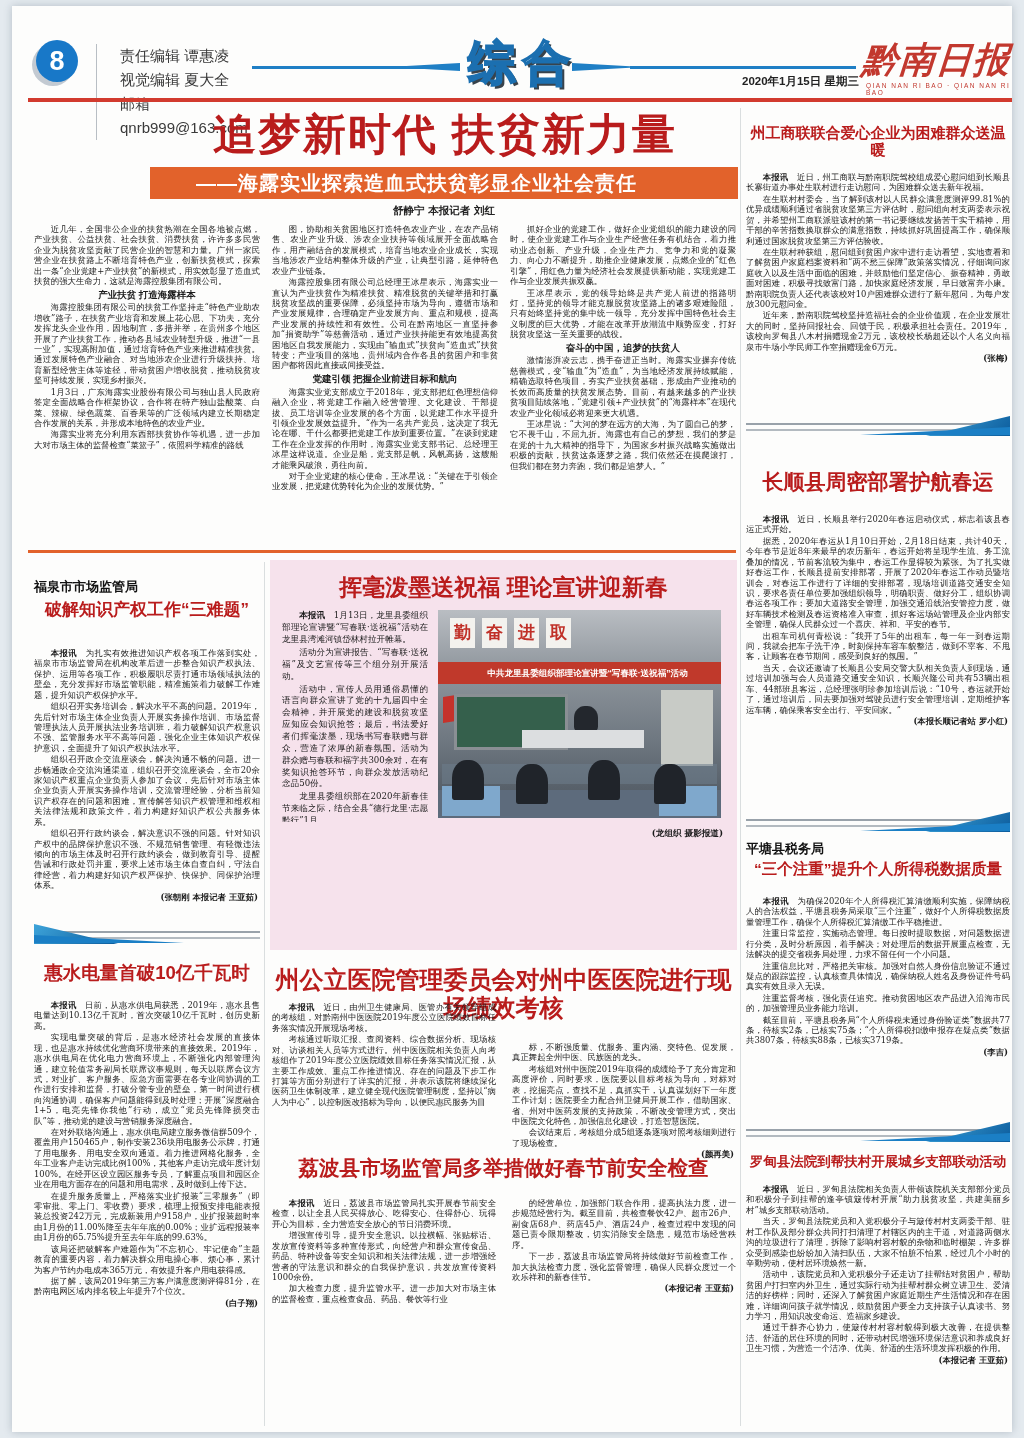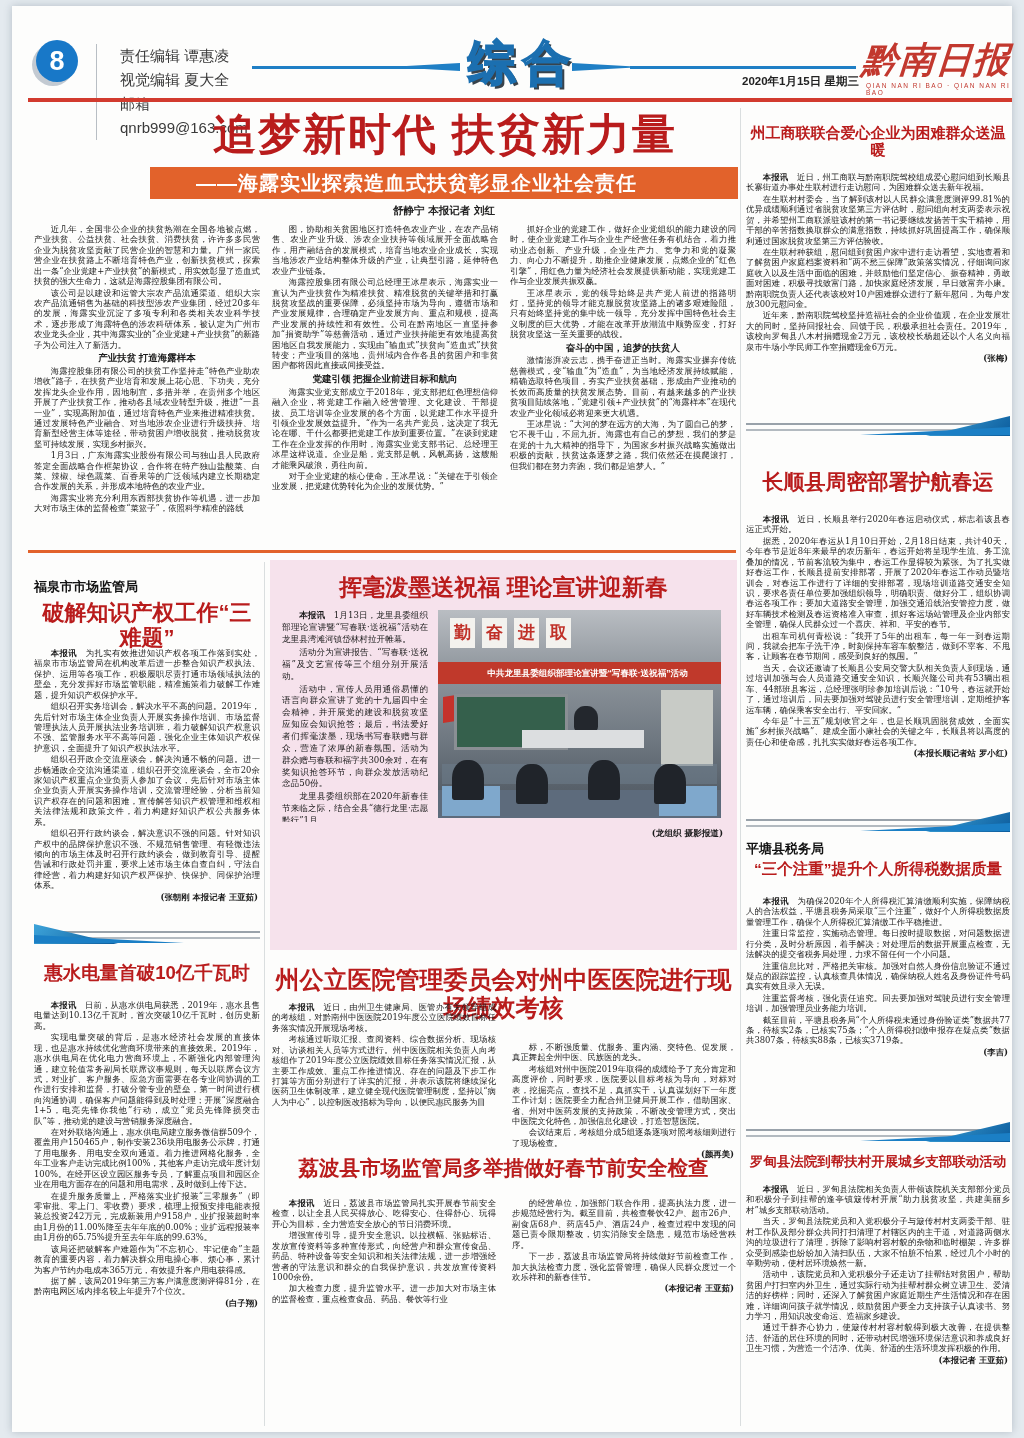--- a/index.html
+++ b/index.html
@@ -117,21 +117,20 @@
 <div class="abs red-rule"></div>
 
 <div class="abs headline lead-title">追梦新时代 扶贫新力量</div>
 <div class="abs lead-bar">
   <span>——海露实业探索造血式扶贫彰显企业社会责任</span>
 </div>
 <div class="abs lead-byline">舒静宁 本报记者 刘红</div>
 
 <div class="abs bodytext" style="left:34px;top:224px;width:226px;height:320px;">
     <p>近几年，全国非公企业的扶贫热潮在全国各地被点燃，产业扶贫、公益扶贫、社会扶贫、消费扶贫，许许多多民营企业为脱贫攻坚贡献了民营企业的智慧和力量。广州一家民营企业在扶贫路上不断培育特色产业，创新扶贫模式，探索出一条“企业党建+产业扶贫”的新模式，用实效彰显了造血式扶贫的强大生命力，这就是海露控股集团有限公司。</p>
-    <p>该公司是以建设和运管大宗农产品流通渠道、组织大宗农产品流通销售为基础的科技型涉农产业集团，经过20多年的发展，海露实业沉淀了多项专利和各类相关农业科学技术，逐步形成了海露特色的涉农科研体系，被认定为广州市农业龙头企业，其中海露实业的“企业党建+产业扶贫”的新路子为公司注入了新活力。</p>
     <p class="subhead">产业扶贫 打造海露样本</p>
     <p>海露控股集团有限公司的扶贫工作坚持走“特色产业助农增收”路子，在扶贫产业培育和发展上花心思、下功夫，充分发挥龙头企业作用，因地制宜，多措并举，在贵州多个地区开展了产业扶贫工作，推动各县域农业转型升级，推进“一县一业”，实现高附加值，通过培育特色产业来推进精准扶贫。通过发展特色产业融合、对当地涉农企业进行升级扶持、培育新型经营主体等途径，带动贫困户增收脱贫，推动脱贫攻坚可持续发展，实现乡村振兴。</p>
     <p>1月3日，广东海露实业股份有限公司与独山县人民政府签定全面战略合作框架协议，合作将在特产独山盐酸菜、白菜、辣椒、绿色蔬菜、百香果等的广泛领域内建立长期稳定合作发展的关系，并形成本地特色的农业产业。</p>
     <p>海露实业将充分利用东西部扶贫协作等机遇，进一步加大对市场主体的监督检查“菜篮子”，依照科学精准的路线</p>
   </div>
 <div class="abs bodytext" style="left:272px;top:224px;width:226px;height:320px;">
     <p>图，协助相关贫困地区打造特色农业产业，在农产品销售、农业产业升级、涉农企业扶持等领域展开全面战略合作，用产融结合的发展模式，培育当地农业企业成长，实现当地涉农产业结构整体升级的产业，让典型引路，延伸特色农业产业链条。</p>
     <p>海露控股集团有限公司总经理王冰星表示，海露实业一直认为产业扶贫作为精准扶贫、精准脱贫的关键举措和打赢脱贫攻坚战的重要保障，必须坚持市场为导向，遵循市场和产业发展规律，合理确定产业发展方向、重点和规模，提高产业发展的持续性和有效性。公司在黔南地区一直坚持参加“捐资助学”等慈善活动，通过产业扶持能更有效地提高贫困地区自我发展能力，实现由“输血式”扶贫向“造血式”扶贫转变；产业项目的落地，贵州域内合作各县的贫困户和非贫困户都将因此直接或间接受益。</p>
     <p class="subhead">党建引领 把握企业前进目标和航向</p>
     <p>海露实业党支部成立于2018年，党支部把红色理想信仰融入企业，将党建工作融入经营管理、文化建设、干部提拔、员工培训等企业发展的各个方面，以党建工作水平提升引领企业发展效益提升。“作为一名共产党员，这决定了我无论在哪、干什么都要把党建工作放到重要位置。”在谈到党建工作在企业发挥的作用时，海露实业党支部书记、总经理王冰星这样说道。企业是船，党支部是帆，风帆高扬，这艘船才能乘风破浪，勇往向前。</p>
@@ -144,21 +143,21 @@
     <p>激情澎湃凌云志，携手奋进正当时。海露实业摒弃传统慈善模式，变“输血”为“造血”，为当地经济发展持续赋能，精确选取特色项目，夯实产业扶贫基础，形成由产业推动的长效而高质量的扶贫发展态势。目前，有越来越多的产业扶贫项目陆续落地，“党建引领+产业扶贫”的“海露样本”在现代农业产业化领域必将迎来更大机遇。</p>
     <p>王冰星说：“大河的梦在远方的大海，为了圆自己的梦，它不畏千山，不屈九折。海露也有自己的梦想，我们的梦是在党的十九大精神的指导下，为国家乡村振兴战略实施做出积极的贡献，扶贫这条逐梦之路，我们依然还在摸爬滚打，但我们都在努力奔跑，我们都是追梦人。”</p>
   </div>
 
 <div class="abs orange-rule"></div>
 
 <div class="abs vrule" style="left:740px;top:108px;height:1318px;"></div>
 <div class="abs vrule" style="left:264px;top:562px;height:864px;"></div>
 
 <div class="abs kicker" style="left:34px;top:578px;font-size:13px;">福泉市市场监管局</div>
-<div class="abs headline" style="left:34px;top:600px;width:226px;font-size:22px;">破解知识产权工作“三难题”</div>
+<div class="abs headline" style="left:34px;top:600px;width:226px;font-size:17px;">破解知识产权工作“三难题”</div>
 <div class="abs bodytext" style="left:34px;top:648px;width:226px;height:268px;">
     <p><b>本报讯</b>　为扎实有效推进知识产权各项工作落到实处，福泉市市场监管局在机构改革后进一步整合知识产权执法、保护、运用等各项工作，积极履职尽责打通市场领域执法的壁垒，充分发挥好市场监管职能，精准施策着力破解工作难题，提升知识产权保护水平。</p>
     <p>组织召开实务培训会，解决水平不高的问题。2019年，先后针对市场主体企业负责人开展实务操作培训、市场监督管理执法人员开展执法业务培训班，着力破解知识产权意识不强、监管服务水平不高等问题，强化企业主体知识产权保护意识，全面提升了知识产权执法水平。</p>
     <p>组织召开政企交流座谈会，解决沟通不畅的问题。进一步畅通政企交流沟通渠道，组织召开交流座谈会，全市20余家知识产权重点企业负责人参加了会议，先后针对市场主体企业负责人开展实务操作培训，交流管理经验，分析当前知识产权存在的问题和困难，宣传解答知识产权管理和维权相关法律法规和政策文件，着力构建好知识产权公共服务体系。</p>
     <p>组织召开行政约谈会，解决意识不强的问题。针对知识产权中的品牌保护意识不强、不规范销售管理、有轻微违法倾向的市场主体及时召开行政约谈会，做到教育引导、提醒告诫和行政处罚并重，要求上述市场主体自查自纠，守法自律经营，着力构建好知识产权严保护、快保护、同保护治理体系。</p>
     <p class="byline-inline">(张朝刚 本报记者 王亚茹)</p>
   </div>
 <div class="abs wave flip" style="left:34px;top:924px;width:226px;">
   <div class="l1"></div>
     <div class="l2"></div>
@@ -252,38 +251,37 @@
     <div class="tri"></div>
     <div class="tri2"></div>
 </div>
 
 <div class="abs headline" style="left:746px;top:470px;width:264px;font-size:21px;">长顺县周密部署护航春运</div>
 <div class="abs bodytext" style="left:746px;top:514px;width:264px;height:290px;">
     <p><b>本报讯</b>　近日，长顺县举行2020年春运启动仪式，标志着该县春运正式开始。</p>
     <p>据悉，2020年春运从1月10日开始，2月18日结束，共计40天，今年春节是近8年来最早的农历新年，春运开始将呈现学生流、务工流叠加的情况，节前客流较为集中，春运工作显得较为紧张。为了扎实做好春运工作，长顺县提前安排部署，开展了2020年春运工作动员暨培训会，对春运工作进行了详细的安排部署，现场培训道路交通安全知识，要求各责任单位要加强组织领导，明确职责、做好分工，组织协调春运各项工作；要加大道路安全管理，加强交通沿线治安管控力度，做好车辆技术检测及春运资格准入审查，抓好客运场站管理及企业内部安全管理，确保人民群众过一个喜庆、祥和、平安的春节。</p>
     <p>出租车司机何青松说：“我开了5年的出租车，每一年一到春运期间，我就会把车子洗干净，时刻保持车容车貌整洁，做到不宰客、不甩客，让顾客在春节期间，感受到良好的氛围。”</p>
     <p>当天，会议还邀请了长顺县公安局交警大队相关负责人到现场，通过培训加强与会人员道路交通安全知识，长顺兴隆公司共有53辆出租车、44部班县客运，总经理张明珍参加培训后说：“10号，春运就开始了，通过培训后，回去要加强对驾驶员进行安全管理培训，定期维护客运车辆，确保乘客安全出行、平安回家。”</p>
-    <p>今年是“十三五”规划收官之年，也是长顺巩固脱贫成效，全面实施“乡村振兴战略”、建成全面小康社会的关键之年，长顺县将以高度的责任心和使命感，扎扎实实做好春运各项工作。</p>
     <p class="byline-inline">(本报长顺记者站 罗小红)</p>
   </div>
 
 <div class="abs wave" style="left:746px;top:812px;width:264px;">
   <div class="l1"></div>
     <div class="l2"></div>
     <div class="tri"></div>
     <div class="tri2"></div>
 </div>
 
 <div class="abs kicker right-kicker" style="left:746px;top:840px;">平塘县税务局</div>
 <div class="abs headline" style="left:746px;top:860px;width:264px;font-size:15.5px;">“三个注重”提升个人所得税数据质量</div>
 <div class="abs bodytext" style="left:746px;top:896px;width:264px;height:200px;">
     <p><b>本报讯</b>　为确保2020年个人所得税汇算清缴顺利实施，保障纳税人的合法权益，平塘县税务局采取“三个注重”，做好个人所得税数据质量管理工作，确保个人所得税汇算清缴工作平稳推进。</p>
     <p>注重日常监控，实施动态管理。每日按时提取数据，对问题数据进行分类，及时分析原因，着手解决；对处理后的数据开展重点检查，无法解决的提交省税务局处理，力求不留任何一个小问题。</p>
     <p>注重信息比对，严格把关审核。加强对自然人身份信息验证不通过疑点的跟踪监控，认真核查具体情况，确保纳税人姓名及身份证件号码真实有效且录入无误。</p>
-    <p>注重监督考核，强化责任追究。回去要加强对驾驶员进行安全管理培训，加强管理员业务能力培训。</p>
+    <p>注重监督考核，强化责任追究。推动贫困地区农产品进入沿海市民的，加强管理员业务能力培训。</p>
     <p>截至目前，平塘县税务局“个人所得税未通过身份验证类”数据共77条，待核实2条，已核实75条；“个人所得税扣缴申报存在疑点类”数据共3807条，待核实88条，已核实3719条。</p>
     <p class="byline-inline">(李吉)</p>
   </div>
 
 <div class="abs wave" style="left:746px;top:1122px;width:264px;">
   <div class="l1"></div>
     <div class="l2"></div>
     <div class="tri"></div>
     <div class="tri2"></div>
 </div>

